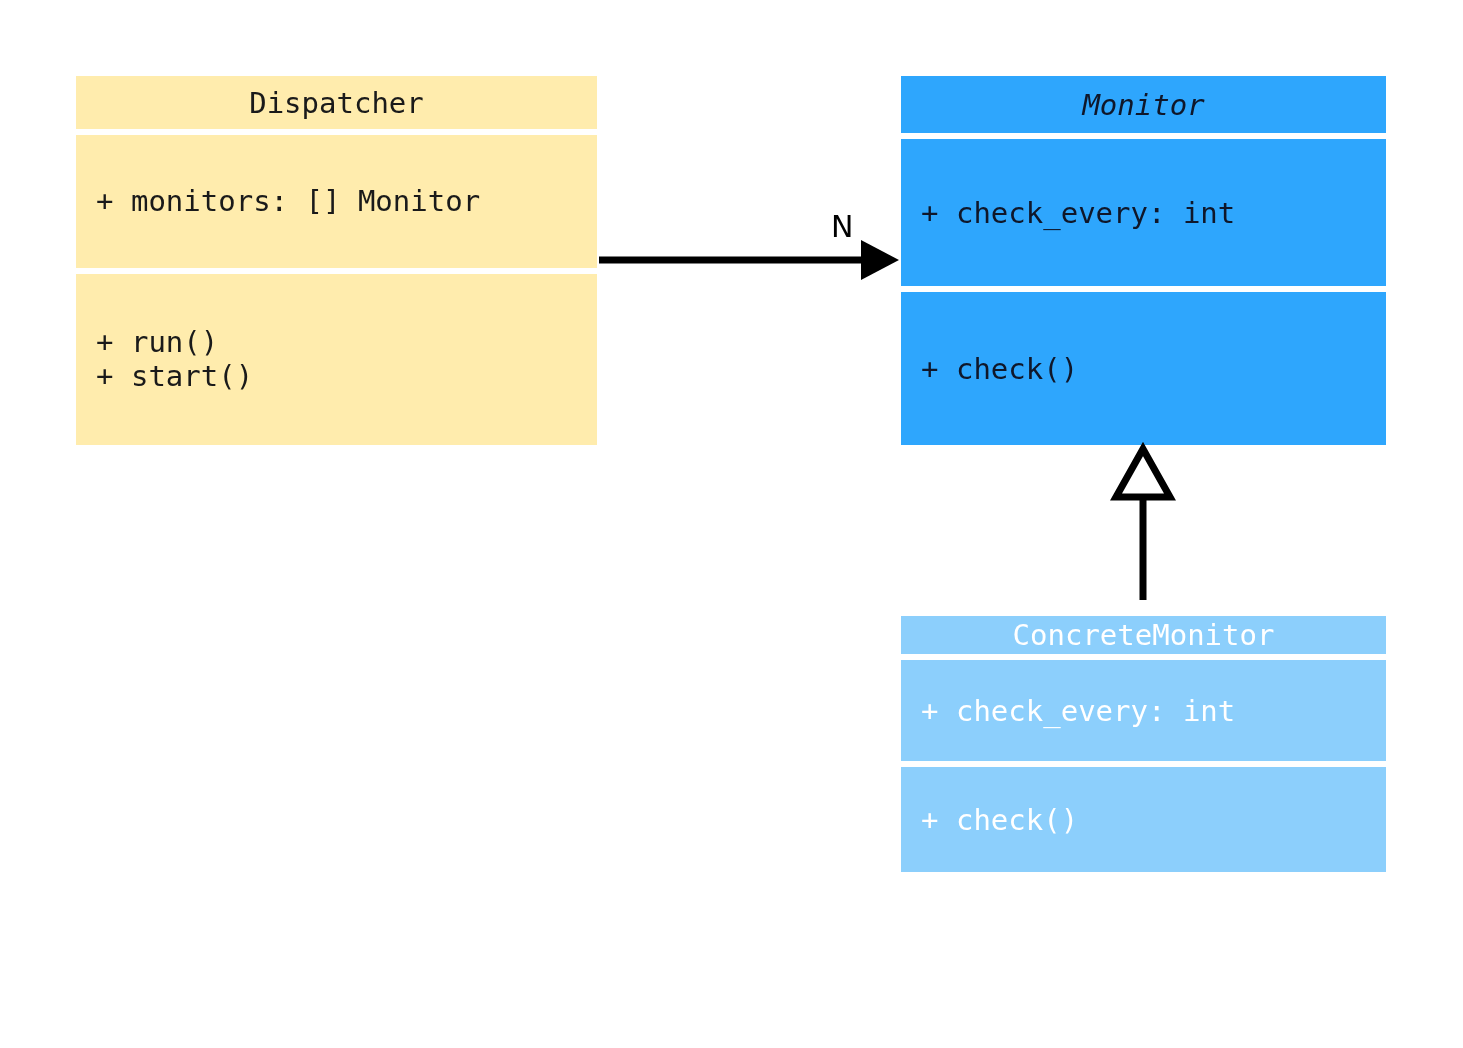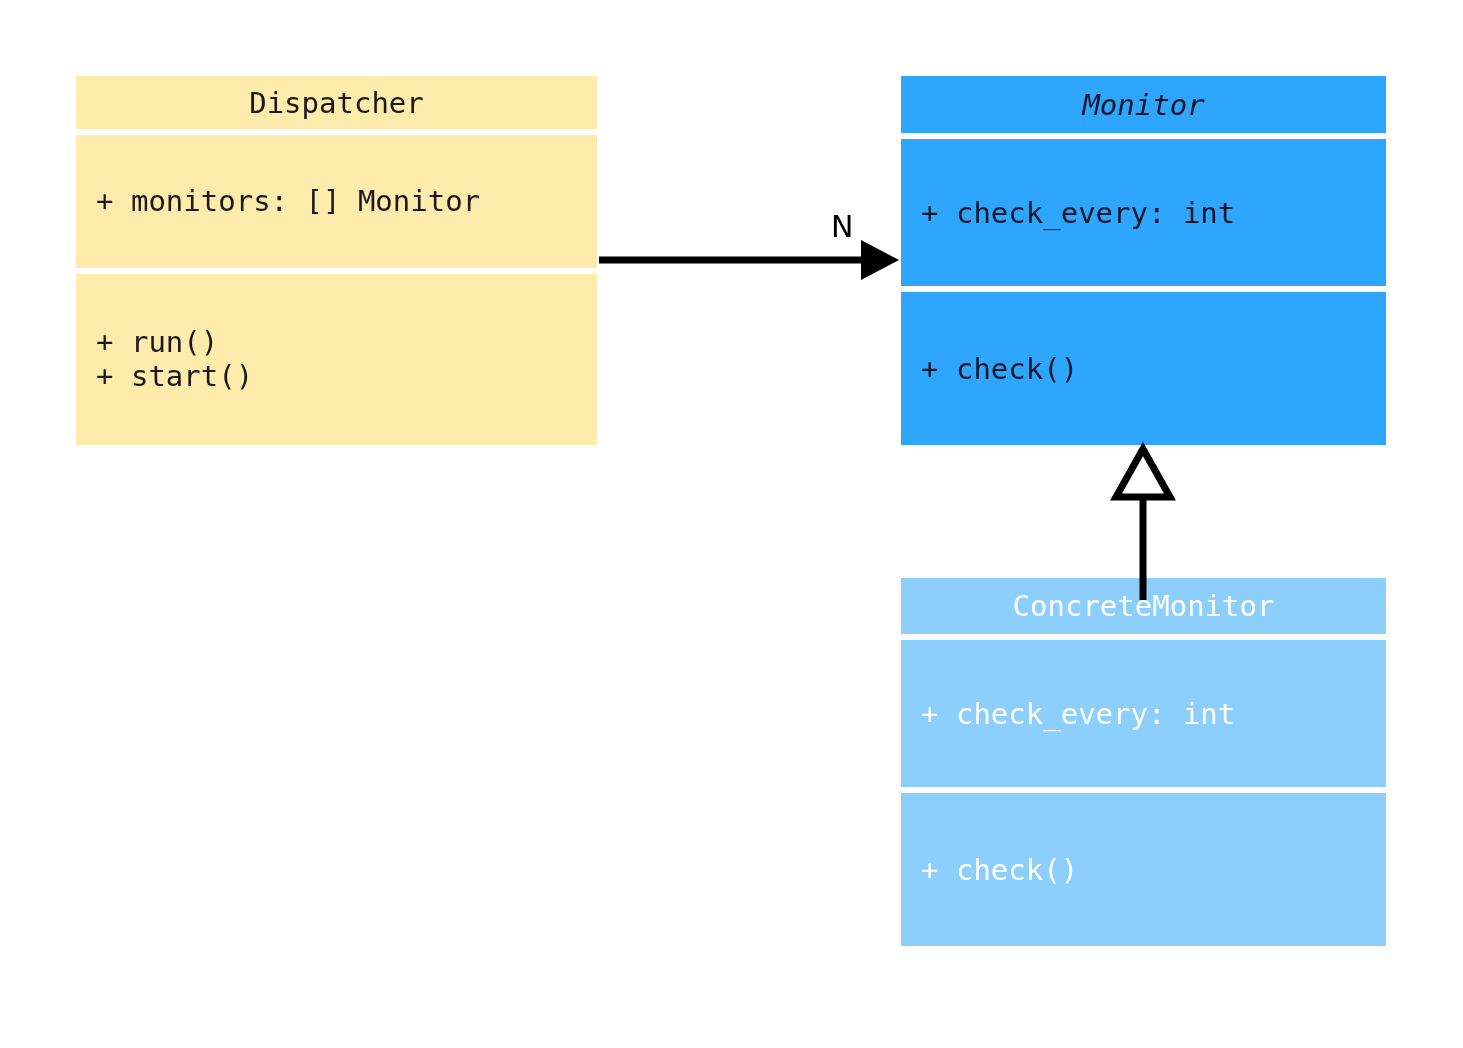--- a/index.html
+++ b/index.html
@@ -91,23 +91,23 @@
     background: #2ea6fd;
     color: #0f172a;
   }
   #class-monitor .c-title   { height: 57px; }
   #class-monitor .c-attrs   { height: 147px; margin-top: 6px; }
   #class-monitor .c-methods { height: 153px; margin-top: 6px; }
 
   
   #class-concretemonitor {
     left: 901px;
-    top: 578px;
+    top: 616px;
     width: 485px;
-    height: 368px;
+    height: 256px;
   }
   #class-concretemonitor .uml-compartment {
     background: #8ccffc;
     color: #ffffff;
   }
   #class-concretemonitor .c-title   { height: 56px; }
   #class-concretemonitor .c-attrs   { height: 147px; margin-top: 6px; }
   #class-concretemonitor .c-methods { height: 153px; margin-top: 6px; }
 
   

